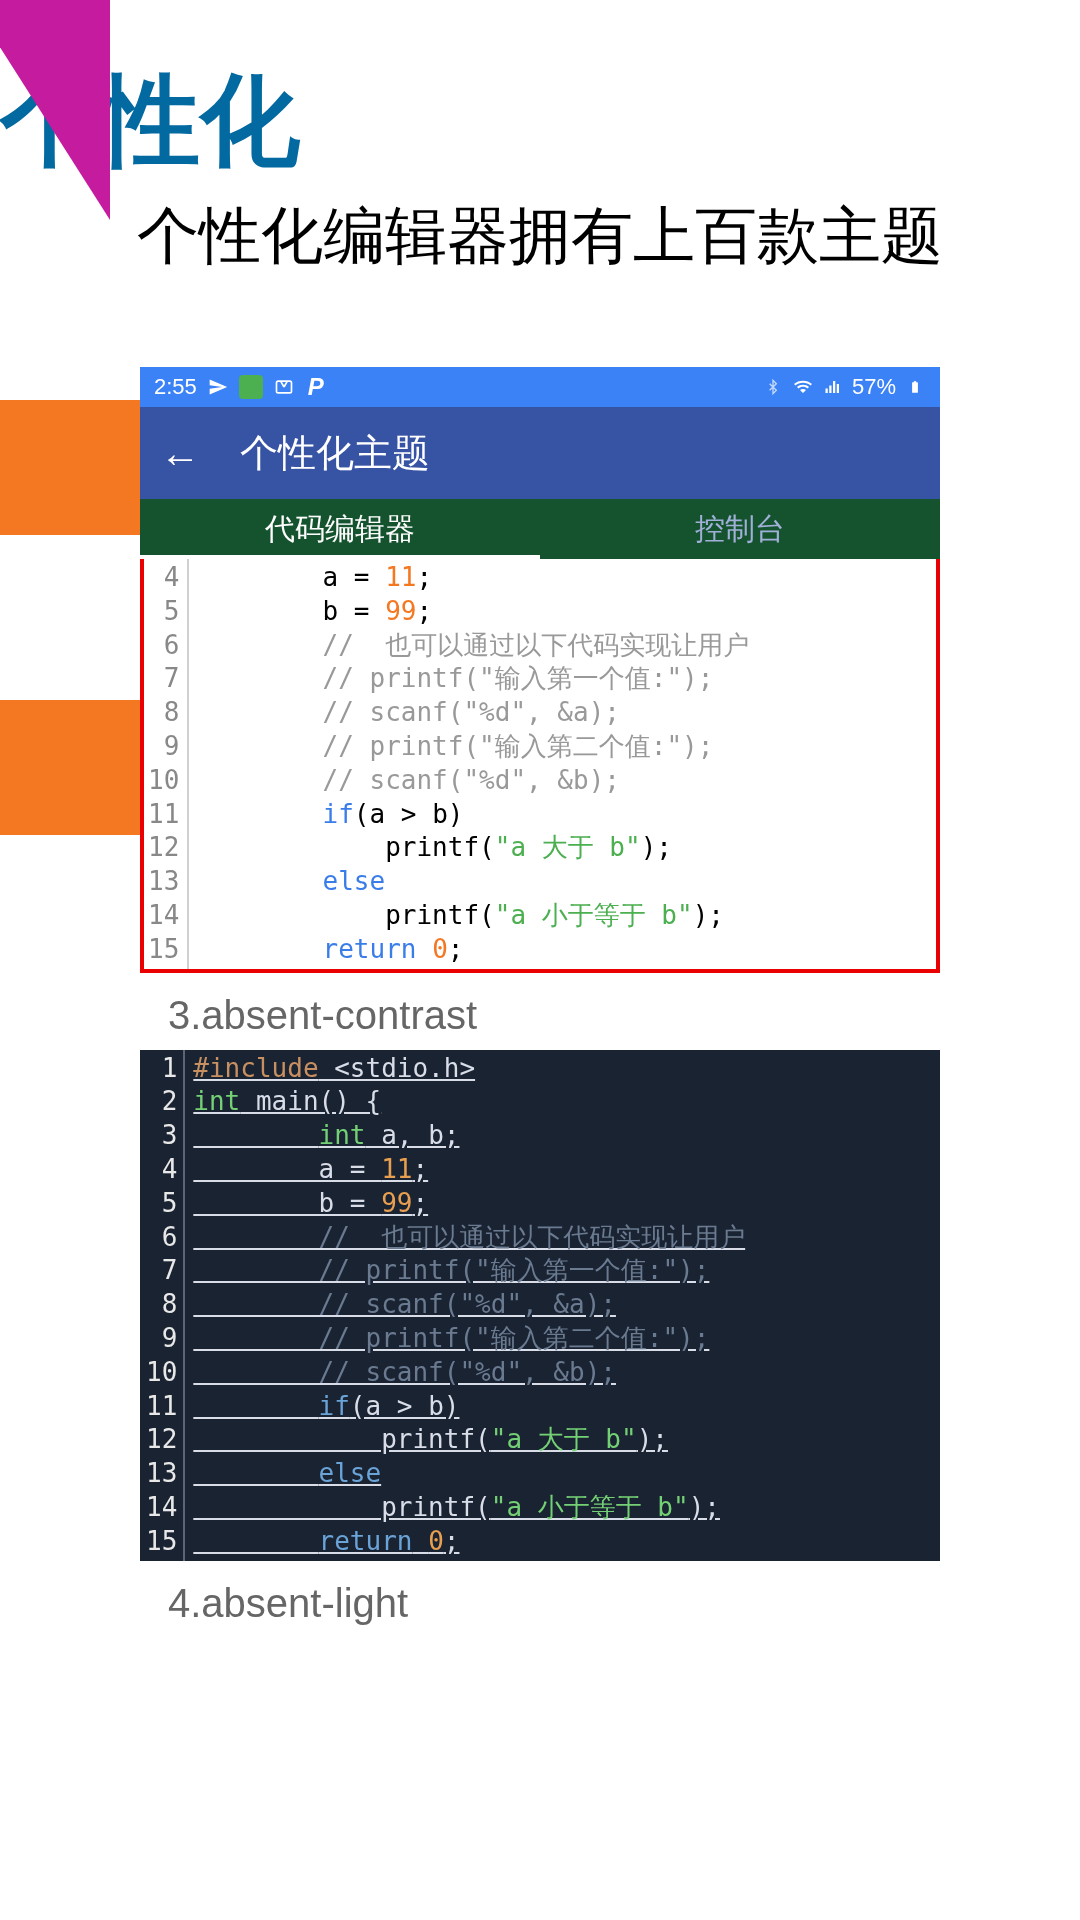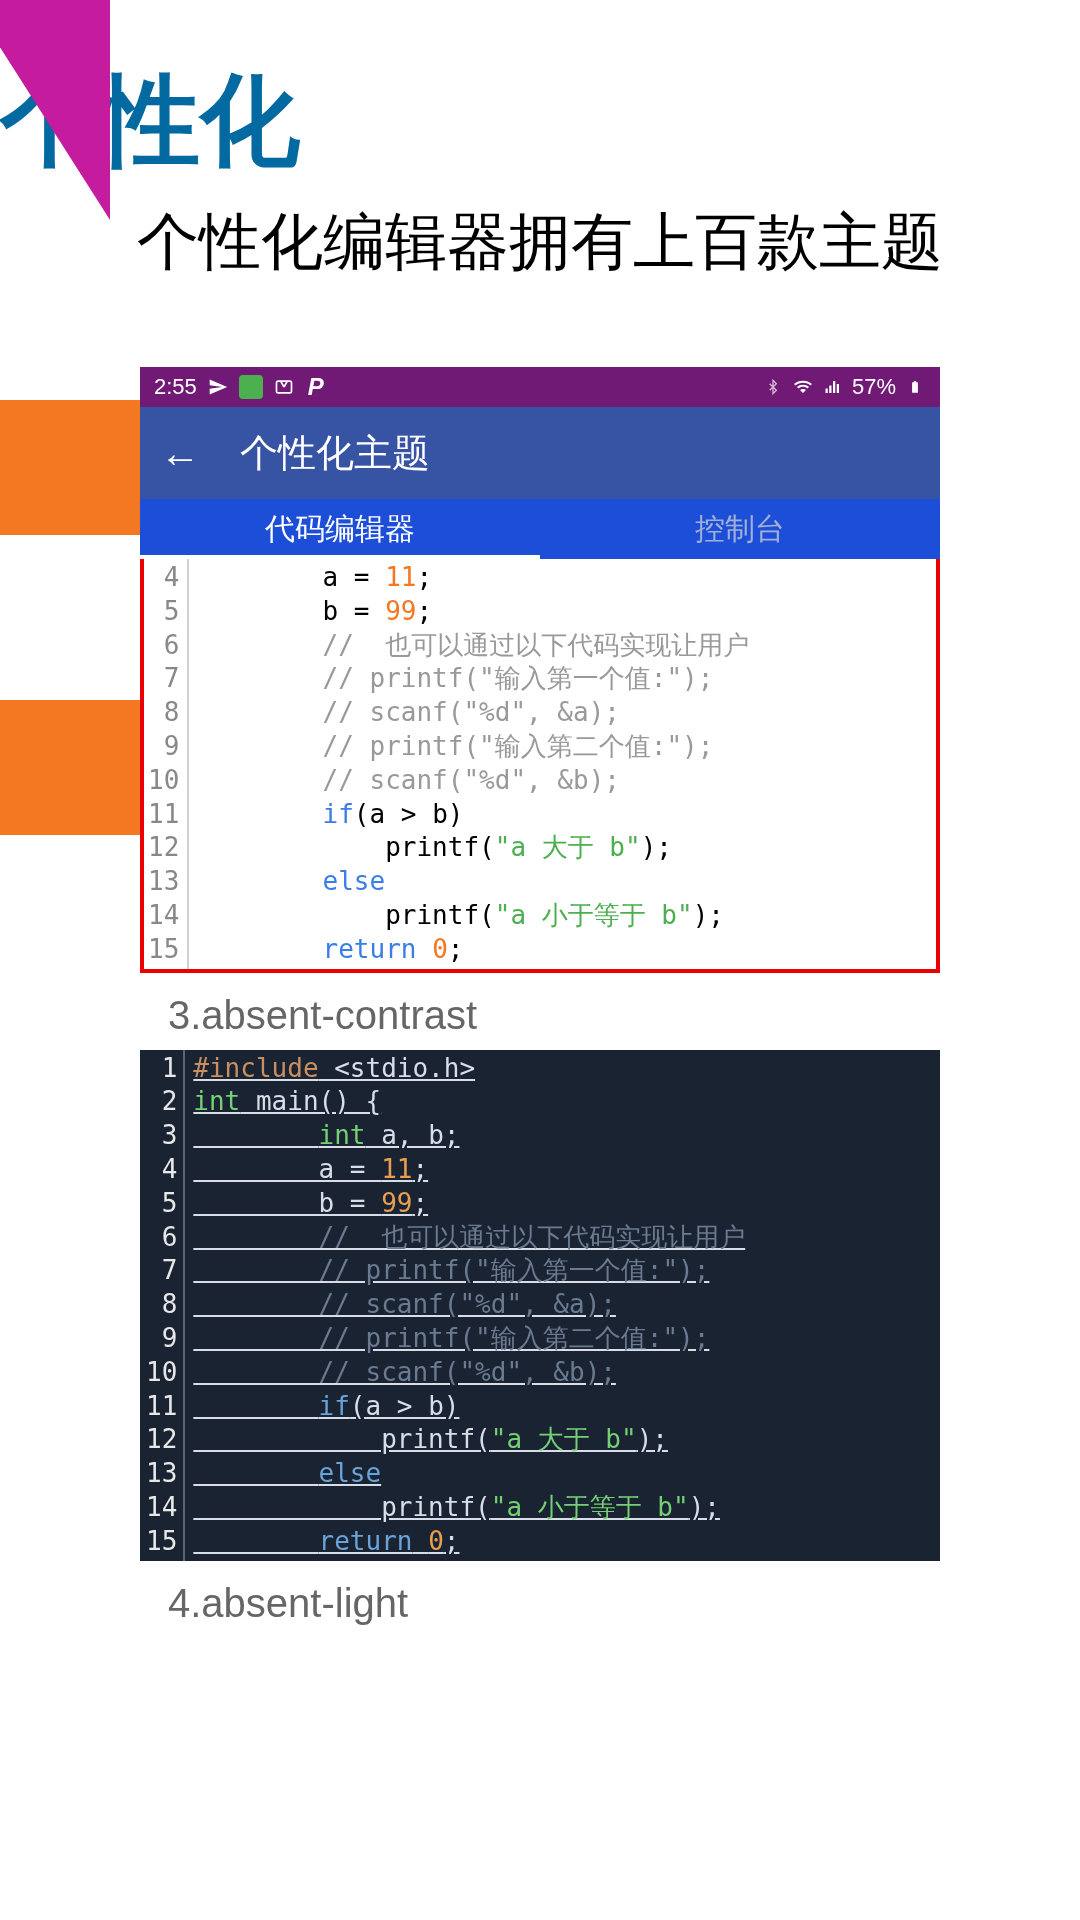--- a/index.html
+++ b/index.html
@@ -48,33 +48,33 @@
       font-size: 100px;
       font-weight: 700;
       color: #0369a1;
       margin-top: 55px;
     }
     
     .page-subtitle {
       text-align: center;
       font-size: 62px;
       color: #000;
-      margin-top: 10px;
+      margin-top: 4px;
     }
     
     .phone-frame {
       position: absolute;
       top: 367px;
       left: 140px;
       width: 800px;
       background: #fff;
     }
     
     .status-bar {
-      background: #701a75;
+      background: #3b82f6;
       height: 40px;
       display: flex;
       align-items: center;
       justify-content: space-between;
       padding: 0 14px;
       color: #fff;
       font-size: 22px;
     }
     
     .status-left {
@@ -114,21 +114,21 @@
       margin-right: 40px;
       color: #fff;
     }
     
     .app-bar-title {
       font-size: 38px;
       font-weight: 400;
     }
     
     .tabs {
-      background: #1d4ed8;
+      background: #14532d;
       display: flex;
       height: 60px;
     }
     
     .tab {
       flex: 1;
       display: flex;
       align-items: center;
       justify-content: center;
       color: #a0b0d8;

